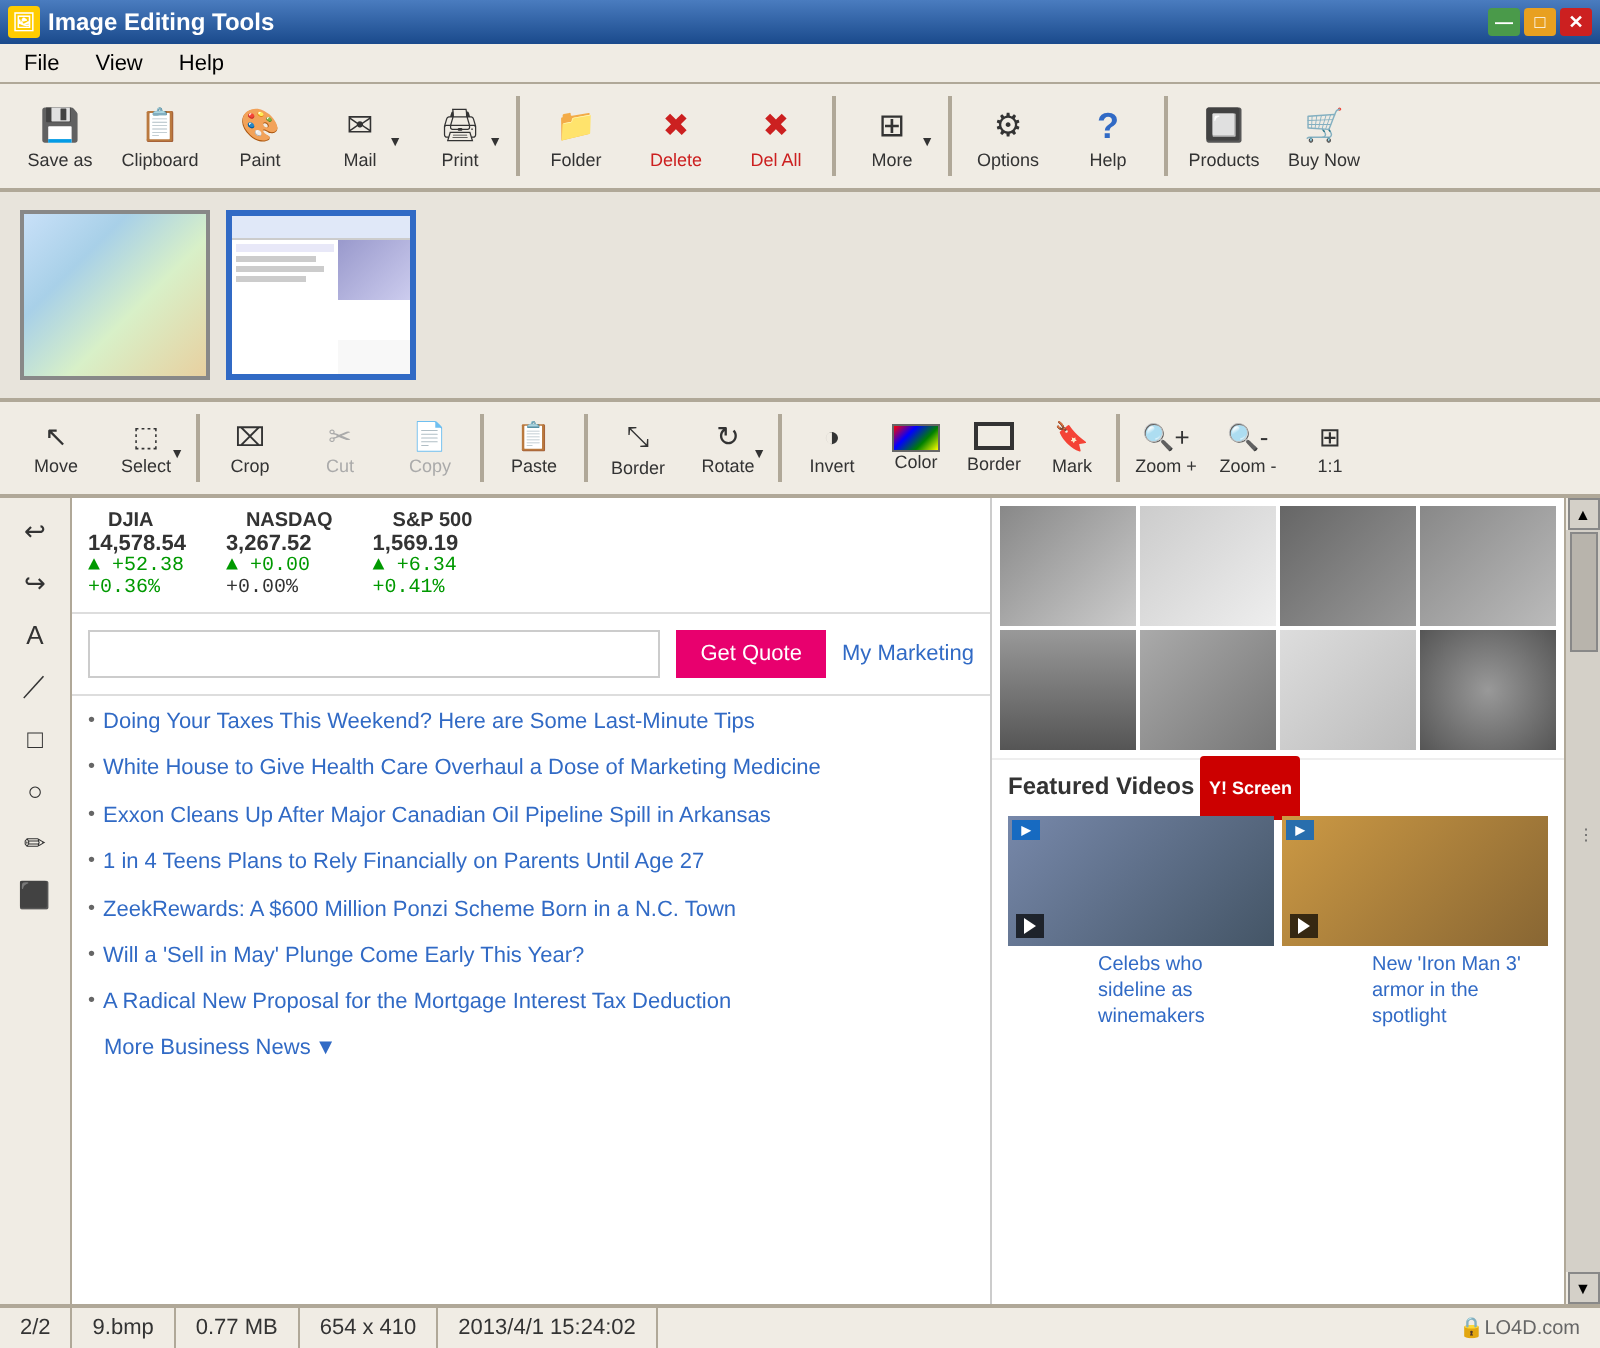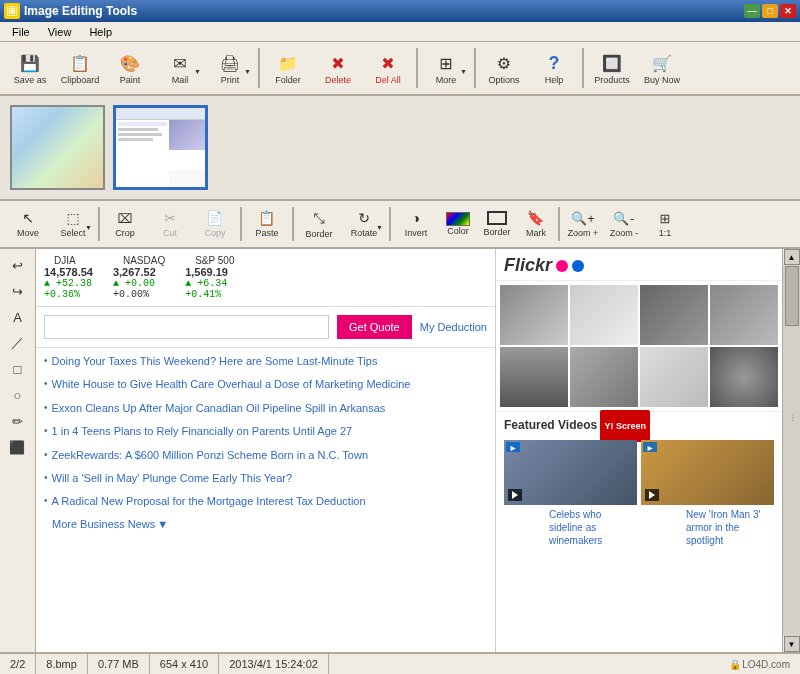--- a/index.html
+++ b/index.html
@@ -178,21 +178,21 @@
 
     
     .stock-ticker {
       background: white;
       padding: 6px 8px;
       border-bottom: 1px solid #ddd;
       display: flex;
       gap: 20px;
     }
     .stock-item { display: flex; flex-direction: column; }
-    .stock-name { font-size: 10px; font-weight: normal; color: #333; padding-left: 10px; }
+    .stock-name { font-size: 10px; font-weight: bold; color: #333; padding-left: 10px; }
     .stock-value { font-size: 11px; font-weight: bold; color: #333; }
     .stock-change { font-size: 10px; color: #090; font-family: Liberation Mono, monospace; }
     .stock-change.neutral { color: #333; }
 
     
     .quote-box {
       padding: 8px;
       border-bottom: 1px solid #ddd;
       display: flex;
       align-items: center;
@@ -531,21 +531,21 @@
               <span style="color:#090;">▲</span>
               <span>+6.34</span>
             </span>
             <span class="stock-change">+0.41%</span>
           </div>
         </div>
 
         <div class="quote-box">
           <input type="text" class="quote-input" placeholder="" style="">
           <button class="quote-btn">Get Quote</button>
-          <span class="portfolio-link">My Deduction</span>
+          <span class="portfolio-link">My Marketing</span>
         </div>
 
         <div class="news-list">
           <div class="news-item">
             <span class="news-bullet">•</span>
             <span class="news-link">Doing Your Taxes This Weekend? Here are Some Last-Minute Tips</span>
           </div>
           <div class="news-item">
             <span class="news-bullet">•</span>
             <span class="news-link">White House to Give Health Care Overhaul a Dose of Marketing Medicine</span>
@@ -572,25 +572,20 @@
           </div>
           <div class="news-more">
             <span>More Business News</span>
             <span>▼</span>
           </div>
         </div>
       </div>
 
       <div class="media-panel">
 
-        <div class="flickr-header">
-          <span class="flickr-logo">Flickr</span>
-          <div class="flickr-dot1"></div>
-          <div class="flickr-dot2"></div>
-        </div>
 
         <div class="flickr-grid">
           <div class="flickr-cell f1"></div>
           <div class="flickr-cell f2" style="background:linear-gradient(135deg,#ccc 0%,#eee 100%);"></div>
           <div class="flickr-cell f3" style="background:linear-gradient(135deg,#666 0%,#999 100%);"></div>
           <div class="flickr-cell f4" style="background:linear-gradient(135deg,#888 0%,#bbb 100%);"></div>
           <div class="flickr-cell f5" style="background:linear-gradient(180deg,#999 0%,#555 100%);"></div>
           <div class="flickr-cell f6" style="background:linear-gradient(135deg,#aaa 0%,#777 100%);"></div>
           <div class="flickr-cell f7" style="background:linear-gradient(135deg,#ddd 0%,#bbb 100%);"></div>
           <div class="flickr-cell f8" style="background:radial-gradient(circle,#999 0%,#555 100%);"></div>
@@ -637,21 +632,21 @@
     </div>
     <div class="scroll-down">▼</div>
   </div>
 </div>
 
 <div class="status-bar">
   <div class="status-seg">
     <span>2/2</span>
   </div>
   <div class="status-seg">
-    <span>8.bmp</span>
+    <span>9.bmp</span>
   </div>
   <div class="status-seg">
     <span>0.77 MB</span>
   </div>
   <div class="status-seg">
     <span>654 x 410</span>
   </div>
   <div class="status-seg">
     <span>2013/4/1 15:24:02</span>
   </div>

